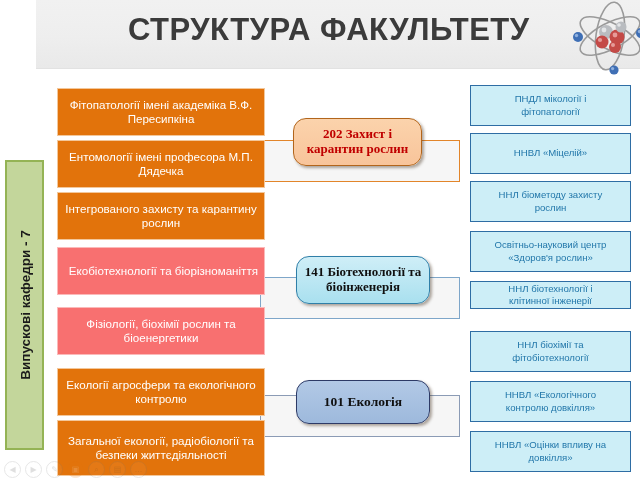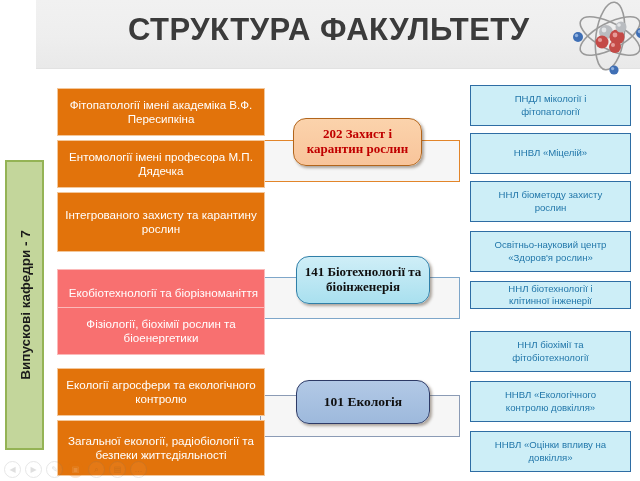--- a/index.html
+++ b/index.html
@@ -150,24 +150,24 @@
   <div class="connector c-orange" style="left:258px;top:140px;width:202px;"></div>
   <div class="connector c-blue" style="left:260px;top:277px;width:200px;"></div>
   <div class="connector c-navy" style="left:260px;top:395px;width:200px;"></div>
 
   <div class="dept orange" style="top:88px;height:48px;">
       <span>Фітопатології імені академіка В.Ф. Пересипкіна</span>
     </div>
   <div class="dept orange" style="top:140px;height:48px;">
       <span>Ентомології імені професора М.П. Дядечка</span>
     </div>
-  <div class="dept orange" style="top:192px;height:60px;">
+  <div class="dept orange" style="top:192px;height:48px;">
       <span>Інтегрованого захисту та карантину рослин</span>
     </div>
-  <div class="dept salmon" style="top:269px;height:48px;">
+  <div class="dept salmon" style="top:247px;height:48px;">
       <span>Екобіотехнології та біорізноманіття</span>
     </div>
   <div class="dept salmon" style="top:307px;height:48px;">
       <span>Фізіології, біохімії рослин та біоенергетики</span>
     </div>
   <div class="dept orange" style="top:368px;height:48px;">
       <span>Екології агросфери та екологічного контролю</span>
     </div>
   <div class="dept orange" style="top:420px;height:56px;">
       <span>Загальної екології, радіобіології та безпеки життєдіяльності</span>

